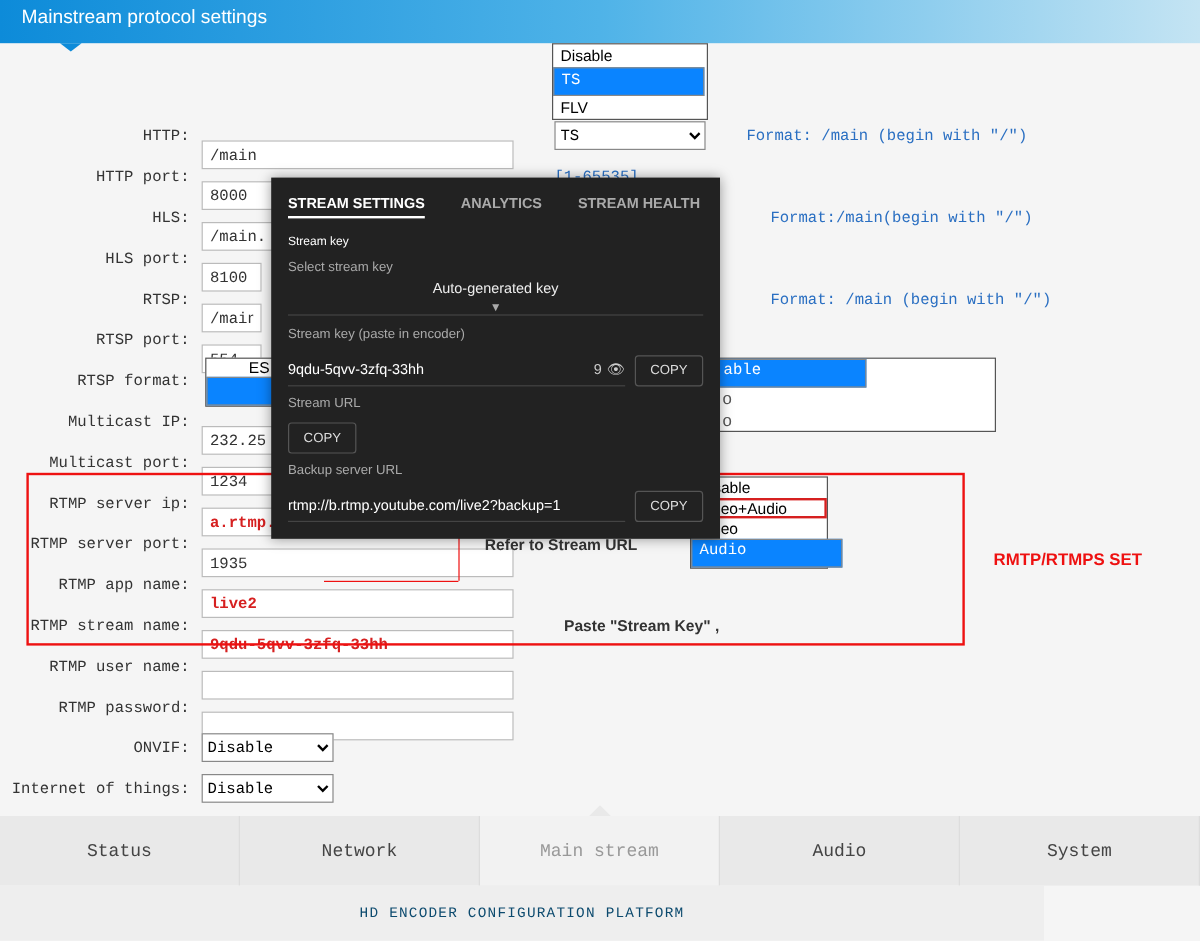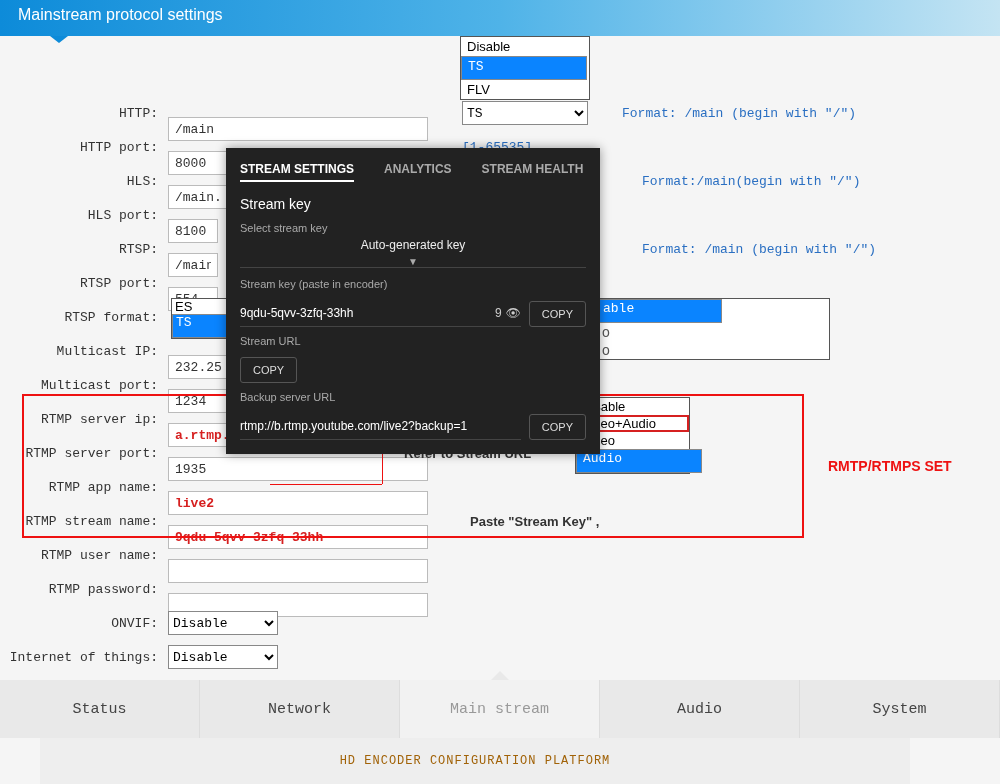--- a/index.html
+++ b/index.html
@@ -14,56 +14,56 @@
 .sel { width: 126px; height: 24px; border: 1px solid #888; background: #fff; font-family: "Courier New", monospace; font-size: 13px; }
 .right-col { margin-left: 34px; display: flex; align-items: center; }
 .hint { margin-left: 34px; color: #2a6fc2; font-family: "Courier New", monospace; }
 .annot { margin-left: 20px; color: #333; font-weight: bold; font-family: Arial, sans-serif; font-size: 13px; }
 
 .top-listbox { position: absolute; left: 460px; top: 36px; width: 130px; border: 1px solid #555; background: #fff; font-family: Arial, sans-serif; font-size: 13px; z-index: 2; }
 .top-listbox .opt { padding: 2px 6px; }
 .top-listbox .opt.sel { background: #0a84ff; color: #fff; }
 
 .rtsp-listbox { position: absolute; left: 171px; top: 298px; width: 90px; border: 1px solid #555; background: #fff; font-family: Arial, sans-serif; font-size: 13px; z-index: 1; }
-.rtsp-listbox .opt { padding: 0px 3px; }
+.rtsp-listbox .opt { padding: 0px 3px; text-align: center; }
 .rtsp-listbox .opt.sel { background: #0a84ff; color: #fff; }
 
 .right-listbox { position: absolute; left: 595px; top: 298px; width: 235px; border: 1px solid #555; background: #fff; font-family: Arial, sans-serif; font-size: 14px; z-index: 1; }
 .right-listbox .opt { padding: 1px 6px; color: #555; }
 .right-listbox .opt.sel { background: #0a84ff; color: #fff; }
 
 .media-listbox { position: absolute; left: 575px; top: 397px; width: 115px; border: 1px solid #555; background: #fff; font-family: Arial, sans-serif; font-size: 13px; z-index: 3; }
 .media-listbox .opt { padding: 1px 6px; }
 .media-listbox .opt.sel { background: #0a84ff; color: #fff; }
 .media-listbox .opt.boxed { outline: 2px solid #d62020; outline-offset: -2px; }
 
 .yt-panel { position: absolute; left: 226px; top: 148px; width: 374px; background: #222; color: #eee; font-family: Arial, sans-serif; font-size: 12px; z-index: 4; padding: 0 0 14px 0; box-shadow: 0 0 10px rgba(0,0,0,0.4); }
 .yt-tabs { display: flex; padding: 14px 14px 14px 14px; gap: 30px; font-size: 12px; font-weight: bold; color: #aaa; }
 .yt-tabs .tab.active { color: #fff; border-bottom: 2px solid #fff; padding-bottom: 4px; }
-.yt-section-title { padding: 0 14px 10px 14px; font-size: 14px; color: #fff; }
+.yt-section-title { padding: 0 14px 10px 14px; font-size: 10px; color: #fff; }
 .yt-sublabel { padding: 0 14px 4px 14px; color: #aaa; font-size: 11px; }
 .yt-select { margin: 0 14px 10px 14px; height: 30px; display: flex; align-items: center; justify-content: space-between; border-bottom: 1px solid #444; padding: 0 4px; flex-direction: column; }
 .yt-select .arrow { font-size: 10px; color: #aaa; }
 .yt-fieldrow { margin: 6px 14px 0 14px; display: flex; align-items: center; gap: 8px; }
 .yt-fieldrow .val { flex: 1; border-bottom: 1px solid #444; padding: 6px 0; font-size: 12px; color: #fff; display: flex; justify-content: space-between; align-items: center; }
 .yt-copy { border: 1px solid #555; border-radius: 3px; padding: 6px 12px; font-size: 11px; color: #ddd; background: transparent; }
 .yt-eye { color: #ccc; font-size: 12px; display: inline-flex; align-items: center; gap: 4px; }
 
 .red-box { position: absolute; left: 22px; top: 394px; width: 782px; height: 144px; border: 2px solid #e11; pointer-events: none; z-index: 2; }
 .red-title { position: absolute; left: 828px; top: 458px; color: #e11; font-weight: bold; font-family: Arial, sans-serif; font-size: 14px; z-index: 2; }
 .red-bracket { position: absolute; border: 1px solid #e11; pointer-events: none; z-index: 3; }
 .red-bracket.top-h { left: 366px; top: 410px; width: 16px; height: 0; border-bottom: none; border-left: none; border-right: none; }
 .red-bracket.arm1 { left: 382px; top: 410px; width: 0; height: 74px; border-right: none; border-top: none; border-bottom: none; }
 .red-bracket.bot-h { left: 270px; top: 484px; width: 112px; height: 0; border-bottom: none; border-left: none; border-right: none; }
 
 .bottom-tabs { position: absolute; left: 0; bottom: 46px; width: 1000px; height: 58px; background: #e9e9e9; display: flex; }
 .bottom-tabs .btab { flex: 1; display: flex; align-items: center; justify-content: center; color: #444; font-size: 15px; border-right: 1px solid #ddd; }
 .bottom-tabs .btab.active { color: #999; background: #f2f2f2; position: relative; }
 .bottom-tabs .btab.active::before { content: ""; position: absolute; top: -9px; left: 50%; margin-left: -9px; width: 0; height: 0; border-left: 9px solid transparent; border-right: 9px solid transparent; border-bottom: 9px solid #e9e9e9; }
-.footer { position: absolute; left: 0; bottom: 0; width: 870px; height: 46px; background: #eee; display: flex; align-items: center; justify-content: center; color: #a16207; letter-spacing: 1px; font-size: 12px; margin-left: 40px; }
+.footer { position: absolute; left: 0; bottom: 0; width: 870px; height: 46px; background: #eee; display: flex; align-items: center; justify-content: center; color: #0c4a6e; letter-spacing: 1px; font-size: 12px; }
 </style>
 </head>
 <body>
 
 <div class="header-bar">
   <span>Mainstream protocol settings</span>
   <div class="header-notch"></div>
 </div>
 
 <div class="top-listbox">

